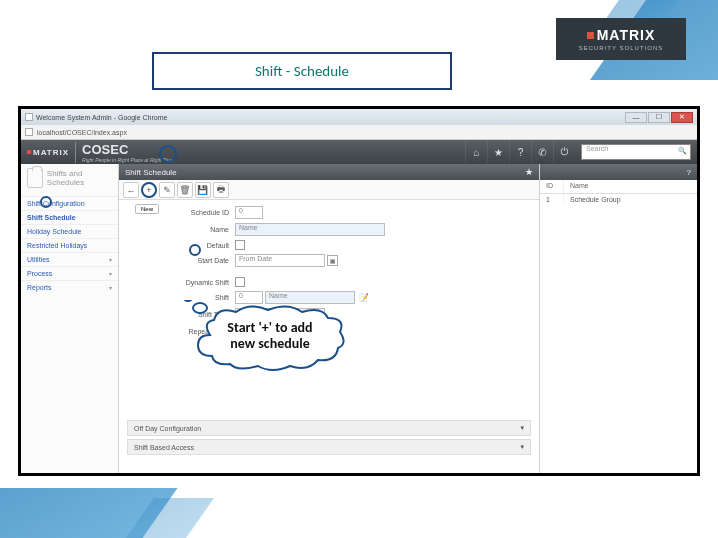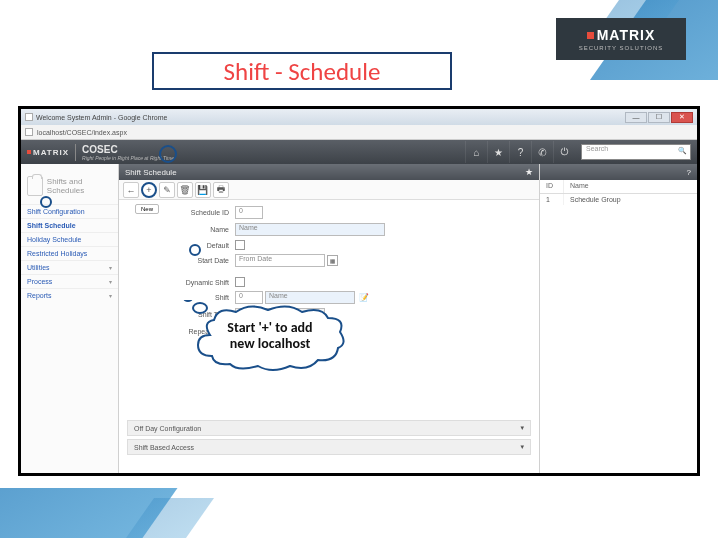--- a/index.html
+++ b/index.html
@@ -13,21 +13,21 @@
 .stripe4 { bottom: 0; left: 140px; width: 60px; height: 40px; opacity: 0.4; }
 
 
 .logo-box { position: absolute; top: 18px; right: 32px; width: 130px; height: 42px; background: #2f383f; display: flex; flex-direction: column; align-items: center; justify-content: center; color: #fff; }
 .logo-box .brand { font-size: 14px; font-weight: bold; letter-spacing: 1px; display: flex; align-items: center; gap: 3px; }
 .logo-box .brand .dot { display:inline-block; width:7px; height:7px; background:#e74c3c; }
 .logo-box .sub { font-size: 6px; letter-spacing: 1px; color: #bbb; margin-top: 2px; }
 
 
 .title-box { position: absolute; top: 52px; left: 152px; width: 300px; height: 38px; border: 2px solid #1a3c6e; display: flex; align-items: center; justify-content: center; background: #fff; }
-.title-box span { font-family: Calibri, Arial, sans-serif; font-size: 25px; color: #ef4444; }
+.title-box span { font-family: Calibri, Arial, sans-serif; font-size: 15px; color: #0f766e; }
 
 
 .frame { position: absolute; top: 106px; left: 18px; width: 682px; height: 370px; border: 3px solid #000; background: #d6e2eb; overflow: hidden; }
 
 
 .chrome-titlebar { height: 16px; background: linear-gradient(#e9eef4,#d0dbe6); display: flex; align-items: center; font-size: 7px; color: #444; padding: 0 4px; justify-content: space-between; }
 .chrome-titlebar .left { display:flex; align-items:center; gap:3px; }
 .chrome-titlebar .pageicon { width:8px; height:8px; background:#fff; border:1px solid #aaa; }
 .win-btns { display:flex; gap:1px; }
 .win-btn { width:22px; height:11px; background:#dde4ec; border:1px solid #b0b8c2; font-size:7px; display:flex; align-items:center; justify-content:center; }
@@ -36,30 +36,30 @@
 .addr-bar { height: 15px; background:#f3f3f3; border-bottom:1px solid #ccc; display:flex; align-items:center; padding:0 4px; gap:4px; }
 .addr-bar .favicon { width:8px; height:8px; border:1px solid #aaa; background:#fff; }
 .addr-bar .url { font-size:7px; color:#555; }
 
 
 .app-header { height: 24px; background: linear-gradient(#5a5f66,#3d4248); display:flex; align-items:center; color:#e6e6e6; font-size:8px; padding:0 6px; justify-content:space-between; }
 .app-header .left { display:flex; align-items:center; gap:6px; }
 .app-header .brand2 { font-weight:bold; letter-spacing:1px; display:flex; align-items:center; gap:2px; }
 .app-header .brand2 .d { display:inline-block; width:4px; height:4px; background:#e74c3c; }
 .app-header .prod { border-left:1px solid #888; padding-left:6px; }
-.app-header .prod .n { font-weight:bold; font-size:10px; }
+.app-header .prod .n { font-weight:bold; font-size:13px; }
 .app-header .prod .t { font-size:5px; color:#bbb; font-style:italic; }
 .app-header .right { display:flex; align-items:center; gap:0; }
 .hdr-icon { width:22px; height:22px; display:flex; align-items:center; justify-content:center; color:#ddd; font-size:10px; border-left:1px solid rgba(255,255,255,0.08); }
 .hdr-search { width:110px; height:16px; background:#fff; border:1px solid #888; margin-left:6px; font-size:7px; padding:0 18px 0 4px; color:#999; position:relative; }
 .hdr-search .mag { position:absolute; right:3px; top:2px; color:#888; }
 
 
 .app-body { display:flex; height: calc(100% - 55px); background:#fff; }
-.sidebar { width:98px; border-right:1px solid #d0d0d0; background:#fbfbfb; padding:8px 0; }
+.sidebar { width:98px; border-right:1px solid #d0d0d0; background:#fbfbfb; padding:0 0; }
 .side-hdr { display:flex; align-items:center; gap:4px; padding:4px 6px; color:#999; font-size:8px; }
 .side-hdr .clip { width:18px; height:20px; border:1px solid #ccc; border-radius:2px; position:relative; }
 .side-hdr .clip::before { content:''; position:absolute; top:-3px; left:4px; width:8px; height:4px; border:1px solid #ccc; border-bottom:none; border-radius:3px 3px 0 0; background:#fbfbfb; }
 .side-list { list-style:none; margin-top:4px; }
 .side-list li { font-size:7px; padding:3px 6px; color:#2a5bb5; display:flex; justify-content:space-between; align-items:center; border-top:1px solid #eee; }
 .side-list li.active { color:#2a5bb5; font-weight:bold; }
 .side-list li .chev { color:#999; font-size:6px; }
 .center { flex:1; padding:0; position:relative; }
 .panel-hdr { height:16px; background:linear-gradient(#6a6f76,#4a4f56); color:#eee; font-size:8px; display:flex; align-items:center; padding:0 6px; justify-content:space-between; }
 .panel-hdr .star { font-size:9px; }
@@ -285,15 +285,15 @@
 <div class="annot-hl hl-dyn"></div>
 
 <div class="cloud">
   <svg width="180" height="80" viewBox="0 0 180 80">
     <path d="M 30 35 Q 18 35 18 45 Q 18 56 32 56 Q 34 66 50 64 Q 58 72 78 66 Q 92 74 110 66 Q 128 72 138 60 Q 156 62 158 48 Q 168 44 160 32 Q 166 18 148 18 Q 142 6 122 12 Q 108 2 88 10 Q 70 2 56 12 Q 38 6 34 20 Q 22 22 30 35 Z" fill="#fff" stroke="#1a4f8a" stroke-width="2"></path>
     <ellipse cx="20" cy="8" rx="7" ry="5" fill="#fff" stroke="#1a4f8a" stroke-width="2"></ellipse>
     <ellipse cx="8" cy="-2" rx="4" ry="3" fill="#fff" stroke="#1a4f8a" stroke-width="2"></ellipse>
   </svg>
   <div class="txt">
     <div>Start '+' to add</div>
-    <div>new localhost</div>
+    <div>new schedule</div>
   </div>
 </div>
 
 </body></html>

